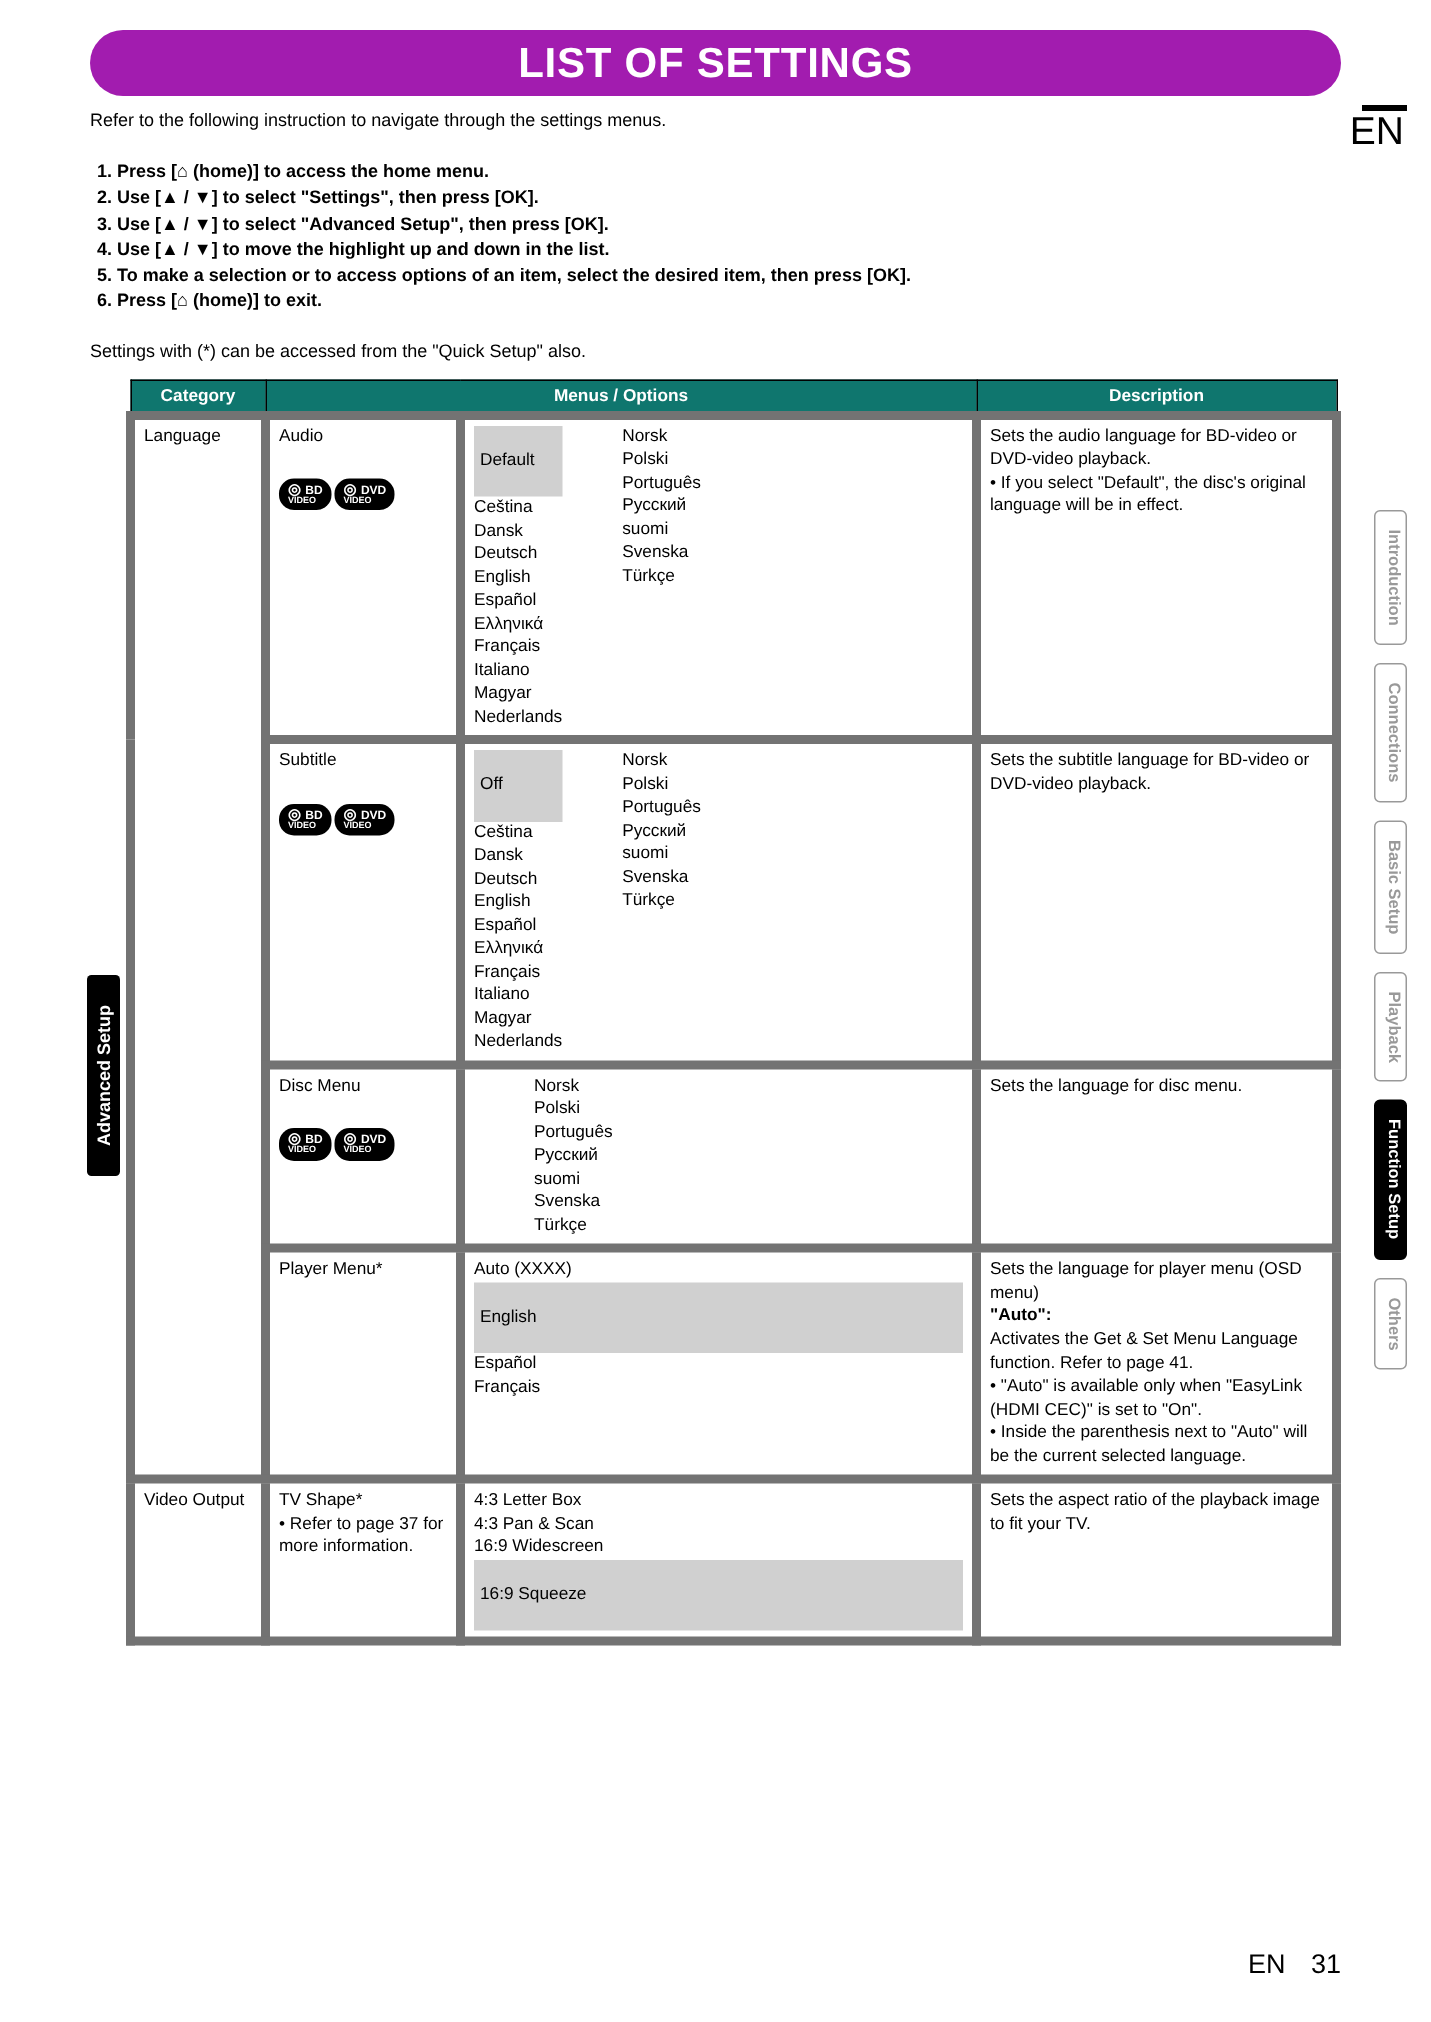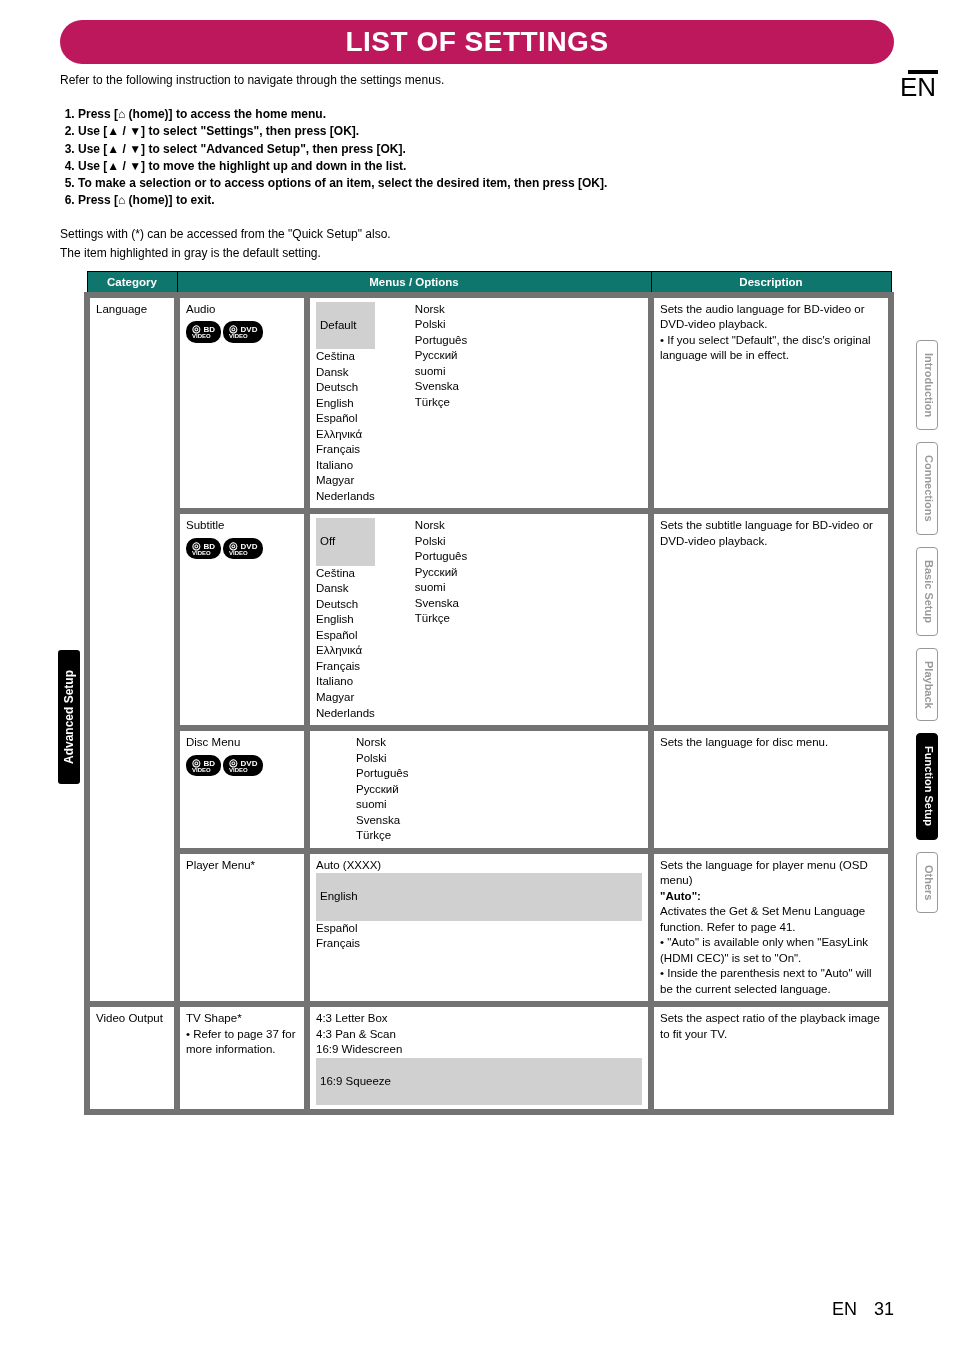--- a/index.html
+++ b/index.html
@@ -8,21 +8,21 @@
     padding: 0;
     font-family: "Myriad Pro", "Segoe UI", Arial, sans-serif;
     font-size: 12px;
     color: #000;
     width: 954px;
     background: #fff;
     position: relative;
   }
   .page { padding: 20px 60px 20px 60px; position: relative; min-height: 1348px; }
   .title-bar {
-    background: #be185d;
+    background: #a21caf;
     color: #fff;
     text-align: center;
     font-size: 28px;
     font-weight: bold;
     padding: 6px 0;
     margin: 0 0 8px 0;
     letter-spacing: 0.5px;
     border-radius: 22px;
   }
   .intro { line-height: 1.35; }
@@ -88,21 +88,21 @@
   }
   table.settings td {
     border: 6px solid #737373;
     padding: 4px 6px;
     vertical-align: top;
     line-height: 1.35;
   }
   .lang-cols { display: flex; gap: 40px; }
   .lang-col div { white-space: nowrap; }
   .default-opt { background: #d0d0d0; padding: 16px 4px; display: inline-block; width: 100%; }
-  .badge-row { margin-top: 4px; }
+  .badge-row { margin-top: 20px; }
   .media-badge {
     display: inline-block;
     border-radius: 10px;
     background: #000;
     color: #fff;
     font-size: 8px;
     font-weight: bold;
     padding: 3px 6px;
     margin-right: 2px;
     line-height: 1;
@@ -131,21 +131,20 @@
     <p>Refer to the following instruction to navigate through the settings menus.</p>
     <ol>
       <li>Press [⌂ (home)] to access the home menu.</li>
       <li>Use [▲ / ▼] to select "Settings", then press [OK].</li>
       <li>Use [▲ / ▼] to select "Advanced Setup", then press [OK].</li>
       <li>Use [▲ / ▼] to move the highlight up and down in the list.</li>
       <li>To make a selection or to access options of an item, select the desired item, then press [OK].</li>
       <li>Press [⌂ (home)] to exit.</li>
     </ol>
     <p>Settings with (*) can be accessed from the "Quick Setup" also.</p>
-    <p>The item highlighted in gray is the default setting.</p>
   </div>
 
   <div class="left-tab">Advanced Setup</div>
 
   <div class="side-tabs">
     <div class="tab">Introduction</div>
     <div class="tab">Connections</div>
     <div class="tab">Basic Setup</div>
     <div class="tab">Playback</div>
     <div class="tab active">Function Setup</div>

